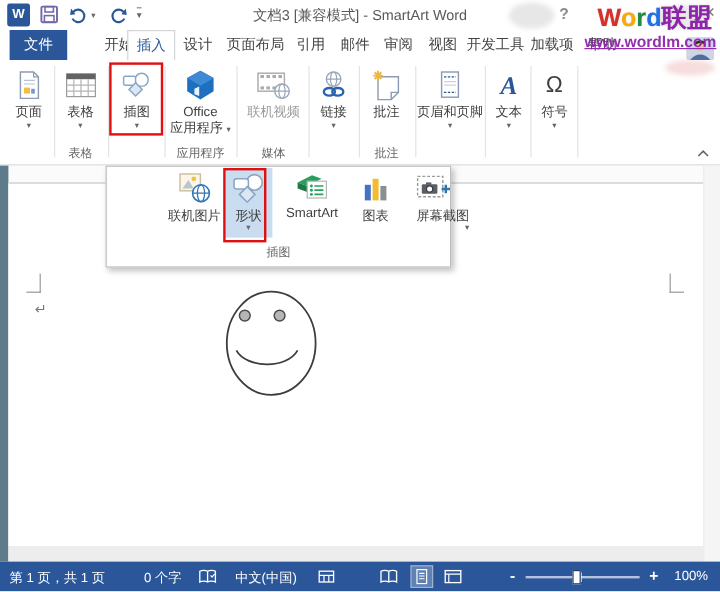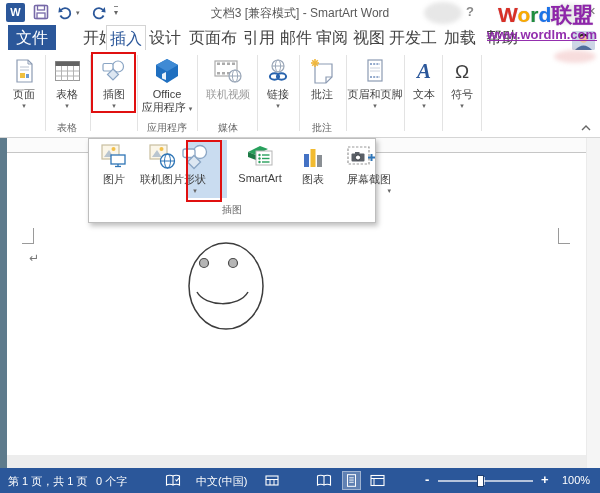--- a/index.html
+++ b/index.html
@@ -15,21 +15,21 @@
   #undo-icon { left:57px; top:4px; }
   #undo-arrow { left:76px; top:9px; font-size:7px; color:#666; }
   #redo-icon { left:90px; top:4px; }
   #qat-more-icon { left:114px; top:6px; font-size:8px; color:#666; border-top:1px solid #888; padding-top:1px; }
   #title-text { left:150px; top:5px; width:300px; text-align:center; font-size:12px; color:#595959; white-space:nowrap; }
   #help-icon { left:466px; top:4px; font-size:13px; font-weight:bold; color:#8a8a8a; }
   #close-icon { left:587px; top:2px; font-size:15px; color:#777; }
 
   
   #tabsrow { left:0; top:25px; width:600px; height:25px; background:#fff; }
-  .tab { position:absolute; top:0; height:25px; line-height:25px; text-align:center; font-size:16px; color:#444; }
+  .tab { position:absolute; top:0; height:25px; line-height:25px; text-align:center; font-size:12px; color:#444; }
   #tab-file { left:8px; width:48px; background:#2b579a; color:#fff; }
   .tab.active { top:0; height:25px; background:#fff; border:1px solid #d4d4d4; border-bottom:none; color:#2b579a; }
   #user-avatar { left:572px; top:6px; width:23px; height:19px; border-radius:2px; overflow:hidden; background:#c9d4e4; }
 
   
   #ribbon { left:0; top:50px; width:600px; height:88px; background:#fff; border-bottom:1px solid #d5d5d5; }
   .rdiv { position:absolute; top:5px; width:1px; height:76px; background:#e3e3e3; }
   .rbtn { position:absolute; top:4px; text-align:center; font-size:11px; color:#3f3f3f; line-height:13px; }
   .rbtn .ic { height:34px; display:flex; align-items:center; justify-content:center; }
   .rbtn .dd { font-size:7px; color:#666; line-height:9px; }
@@ -302,49 +302,36 @@
       <ellipse cx="45" cy="47" rx="37" ry="43" fill="#fff" stroke="#3d3d3d" stroke-width="1.5"></ellipse>
       <circle cx="23" cy="24" r="4.5" fill="#b5b5b5" stroke="#4a4a4a" stroke-width="1.2"></circle>
       <circle cx="52" cy="24" r="4.5" fill="#b5b5b5" stroke="#4a4a4a" stroke-width="1.2"></circle>
       <path d="M16,53 C24,68 58,69 67,53" fill="none" stroke="#3d3d3d" stroke-width="1.5"></path>
     </svg>
   </div>
 
   <div id="flyout" class="abs">
     <div id="shapes-highlight" class="abs"></div>
 
-    <div class="fitem" style="left:4px;width:42px;">
-      <div class="ic">
-        <svg width="27" height="26" viewBox="0 0 27 26">
-          <rect x="1" y="1" width="17" height="14" fill="#fbf6e8" stroke="#c9bf9f" stroke-width="1.2"></rect>
-          <circle cx="12.5" cy="5" r="2" fill="#f2c04a"></circle>
-          <path d="M3,13 L8,6 L12.5,13 Z" fill="#b9c5cf"></path>
-          <rect x="10" y="11" width="14" height="9" fill="#fff" stroke="#2e75b6" stroke-width="1.3"></rect>
-          <line x1="14" y1="22.5" x2="20" y2="22.5" stroke="#2e75b6" stroke-width="1.3"></line>
-          <line x1="17" y1="20" x2="17" y2="22.5" stroke="#2e75b6" stroke-width="1.3"></line>
-        </svg>
-      </div>
-      <div>图片</div>
-    </div>
 
     <div class="fitem" style="left:46px;width:54px;">
       <div class="ic">
         <svg width="27" height="26" viewBox="0 0 27 26">
           <rect x="1" y="1" width="17" height="14" fill="#fbf6e8" stroke="#c9bf9f" stroke-width="1.2"></rect>
           <circle cx="12.5" cy="5" r="2" fill="#f2c04a"></circle>
           <path d="M3,13 L8,6 L12.5,13 Z" fill="#b9c5cf"></path>
           <circle cx="18.5" cy="17" r="7" fill="#fff" stroke="#2e75b6" stroke-width="1.3"></circle>
           <line x1="11.5" y1="17" x2="25.5" y2="17" stroke="#2e75b6"></line>
           <ellipse cx="18.5" cy="17" rx="3" ry="7" fill="none" stroke="#2e75b6"></ellipse>
         </svg>
       </div>
       <div>联机图片</div>
     </div>
 
-    <div class="fitem" style="left:88px;width:36px;">
+    <div class="fitem" style="left:100px;width:36px;">
       <div class="ic">
         <svg width="28" height="27" viewBox="0 0 28 27">
           <circle cx="19" cy="8" r="6.5" fill="#fff" stroke="#8aa5c4" stroke-width="1.3"></circle>
           <rect x="2" y="5" width="12" height="8.5" rx="2" fill="#fff" stroke="#8aa5c4" stroke-width="1.3"></rect>
           <path d="M13,11.5 L19.5,18 L13,24.5 L6.5,18 Z" fill="#dde7f2" stroke="#8aa5c4" stroke-width="1.3"></path>
         </svg>
       </div>
       <div>形状</div>
       <div class="dd">▾</div>
     </div>
@@ -393,21 +380,21 @@
     </div>
 
     <div id="flyout-grouplabel">插图</div>
   </div>
 
   <div id="annot-illustrations" class="annot"></div>
   <div id="annot-shapes" class="annot"></div>
 
   <div id="statusbar" class="abs">
     <span class="sbtxt" style="left:8px;">第 1 页，共 1 页</span>
-    <span class="sbtxt" style="left:96px;">0 个字</span>
+    <span class="sbtxt" style="left:120px;">0 个字</span>
     <svg class="sbicon" style="left:165px;top:6px;" width="16" height="13" viewBox="0 0 16 13">
       <path d="M8,2 C6.5,1 3,1 1.5,2 V11 C3,10 6.5,10 8,11 C9.5,10 13,10 14.5,11 V2 C13,1 9.5,1 8,2 Z" fill="none" stroke="#fff" stroke-width="1.1"></path>
       <line x1="8" y1="2" x2="8" y2="11" stroke="#fff" stroke-width="1.1"></line>
       <path d="M10.5,5.5 l1.2,1.4 L14,4.2" fill="none" stroke="#fff" stroke-width="1.1"></path>
     </svg>
     <span class="sbtxt" style="left:196px;">中文(中国)</span>
     <svg class="sbicon" style="left:265px;top:6px;" width="15" height="13" viewBox="0 0 15 13">
       <rect x="1" y="2" width="12" height="9" fill="none" stroke="#fff" stroke-width="1.1"></rect>
       <line x1="1" y1="5.5" x2="13" y2="5.5" stroke="#fff"></line>
       <line x1="5" y1="5.5" x2="5" y2="11" stroke="#fff"></line>

